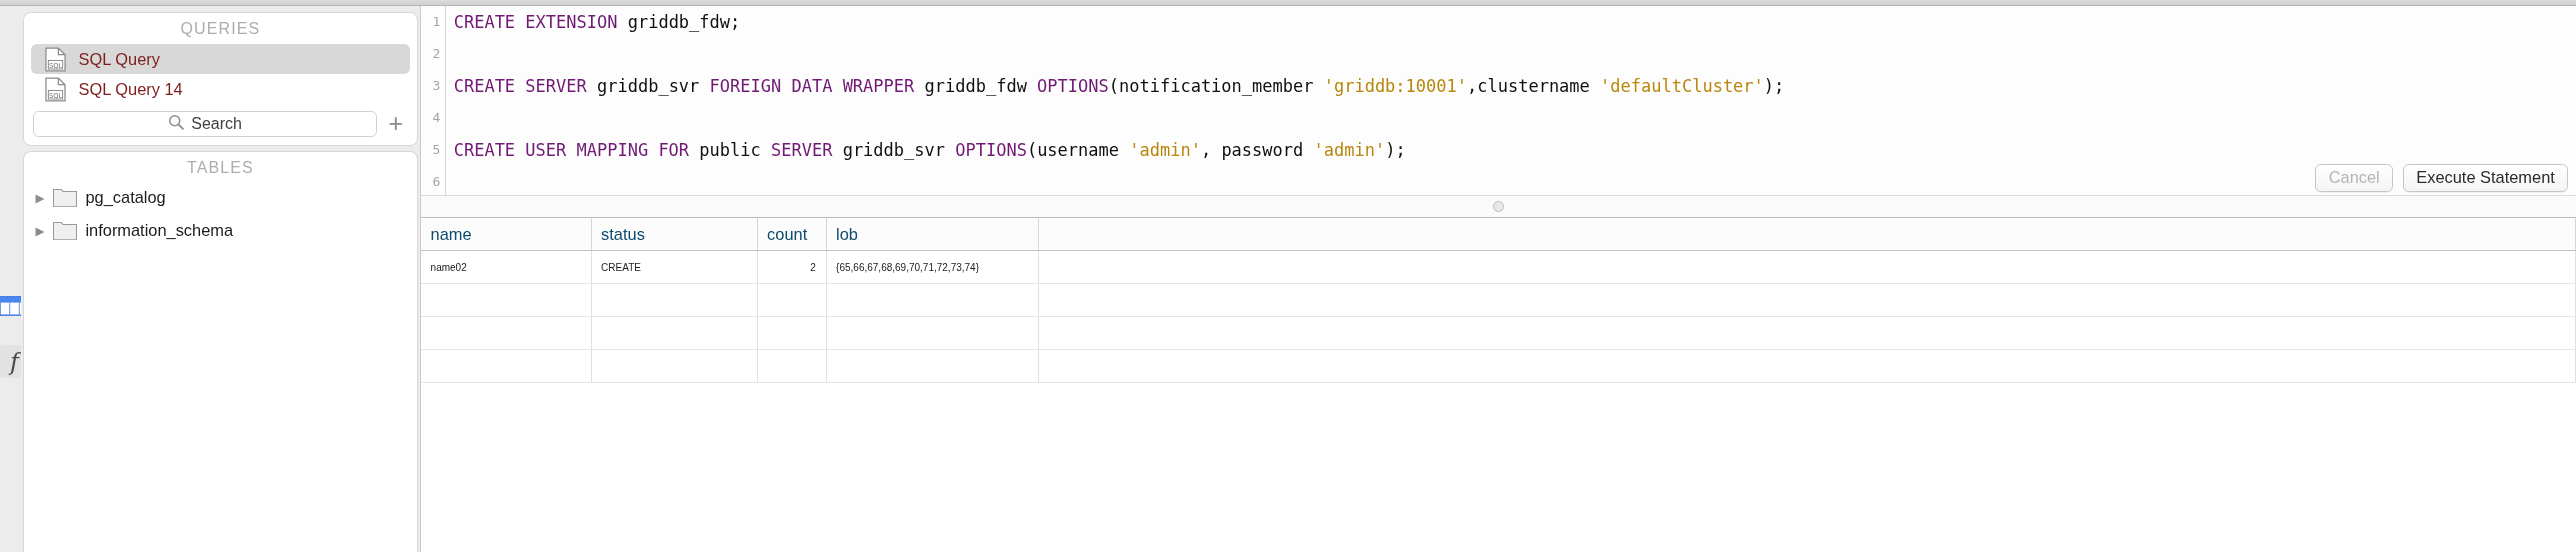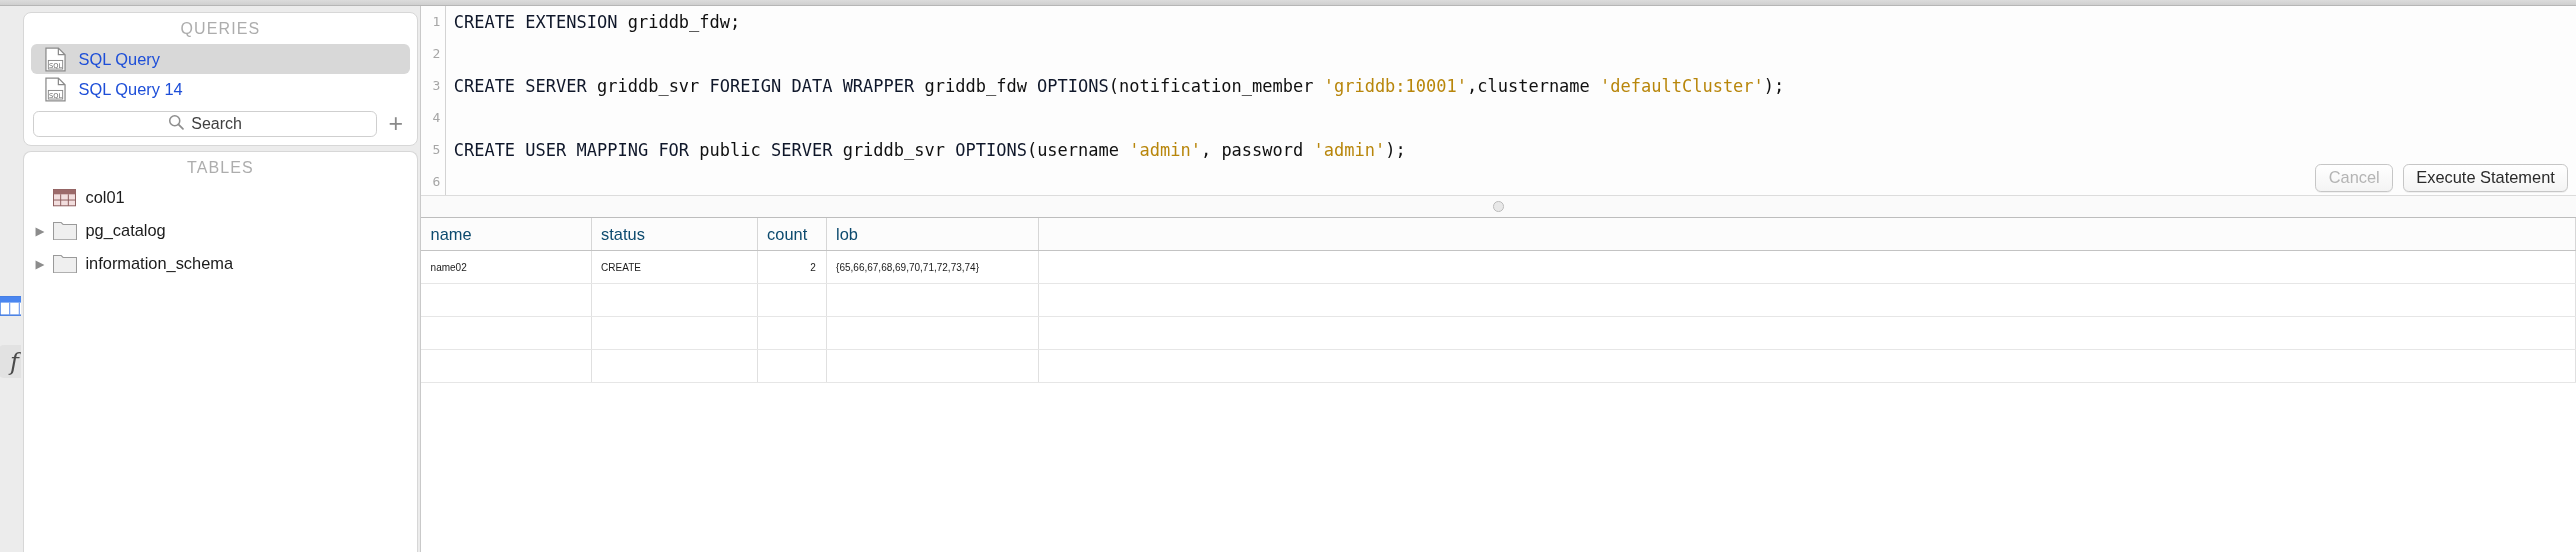--- a/index.html
+++ b/index.html
@@ -55,21 +55,21 @@
     user-select: none;
   }
 
   .q-item {
     display: flex; align-items: center;
     height: 30px;
     margin: 0 6.7px;
     padding-left: 14.5px;
     border-radius: 5.8px;
     font-size: 16.4px;
-    color: #1d4ed8;
+    color: #7f1d1d;
   }
   .q-item.first { margin-top: 5.8px; }
   .q-item.selected { background: #d8d8d8; }
   .q-item .label { margin-left: 12.5px; }
 
   
   .sqlfile { width: 21px; height: 25px; position: relative; flex: none; }
   .sqlfile svg { display: block; }
 
   
@@ -136,21 +136,21 @@
     font-family: "DejaVu Sans Mono", monospace;
     font-size: 13px; color: #a6a6a6;
   }
   .code {
     position: absolute; left: 26px; top: 0; right: 0; height: 189px;
     font-family: "DejaVu Sans Mono", monospace;
     font-size: 17px;
     white-space: pre;
   }
   .code .line { height: 32px; line-height: 32px; padding-left: 6.7px; }
-  .kw  { color: #0f172a; }
+  .kw  { color: #701a75; }
   .str { color: #b8860b; }
   .pln { color: #101010; }
 
   
   .btn-bar { position: absolute; right: 7.7px; top: 158px; display: flex; gap: 9.6px; }
   .btn {
     height: 28px; padding: 0 12.5px;
     border: 1px solid #c6c6c6; border-radius: 5.8px;
     background: linear-gradient(#ffffff, #f4f4f4);
     font-size: 16.4px; color: #2b2b2b;
@@ -264,33 +264,20 @@
           <span>+</span>
         </div>
       </div>
     </div>
 
     <div class="panel tables">
       <div class="panel-title">TABLES</div>
 
       <div class="tree">
 
-        <div class="tree-row">
-          <span class="twisty blank">▶</span>
-          <span class="ico">
-            <svg width="23" height="17.3" viewBox="0 0 24 18">
-              <rect x="0.5" y="0.5" width="23" height="17" fill="#f2dede" stroke="#8a5a5a" stroke-width="1"></rect>
-              <rect x="0.5" y="0.5" width="23" height="5" fill="#9c6a6a"></rect>
-              <line x1="8" y1="5.5" x2="8" y2="17.5" stroke="#8a5a5a" stroke-width="1"></line>
-              <line x1="16" y1="5.5" x2="16" y2="17.5" stroke="#8a5a5a" stroke-width="1"></line>
-              <line x1="0.5" y1="11.5" x2="23.5" y2="11.5" stroke="#8a5a5a" stroke-width="1"></line>
-            </svg>
-          </span>
-          <span class="label">col01</span>
-        </div>
 
         <div class="tree-row">
           <span class="twisty">▶</span>
           <span class="ico">
             <svg class="folder" width="24" height="18.3" viewBox="0 0 25 19">
               <path d="M0.5 4 V18.5 H24.5 V2.5 H10.5 L8.5 0.5 H0.5 Z" fill="#efefef" stroke="#9a9a9a" stroke-width="1.1"></path>
             </svg>
           </span>
           <span class="label">pg_catalog</span>
         </div>

